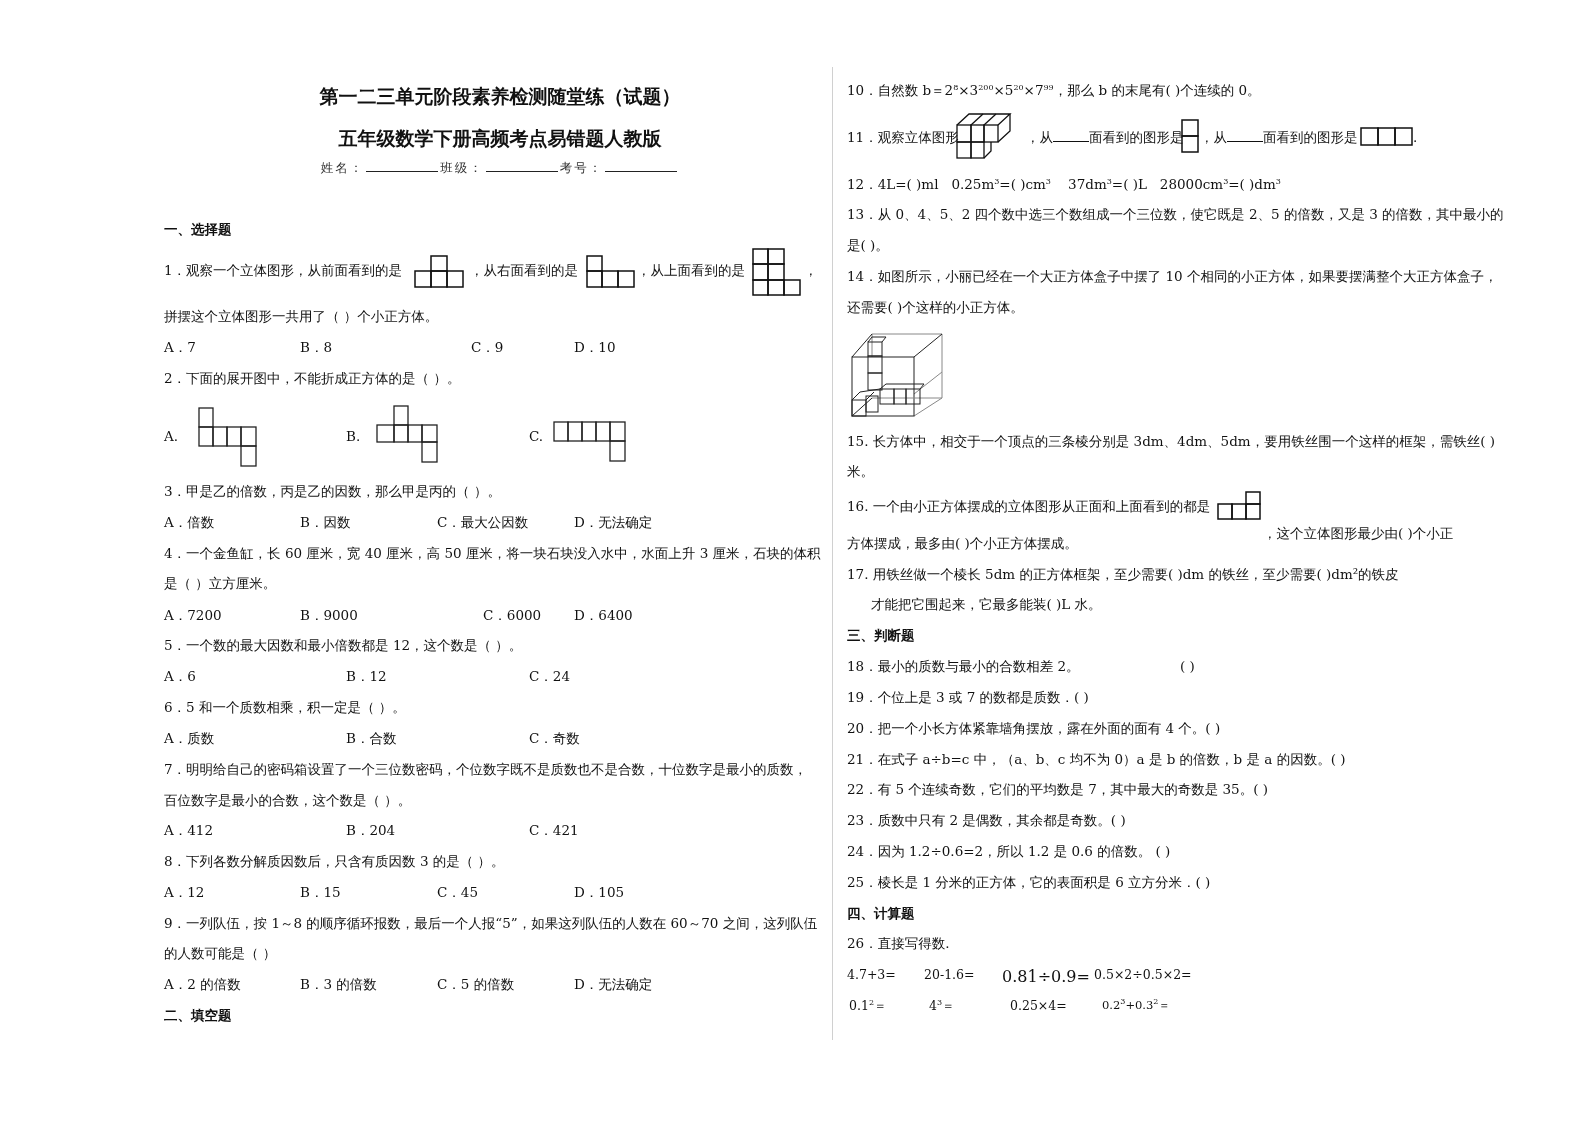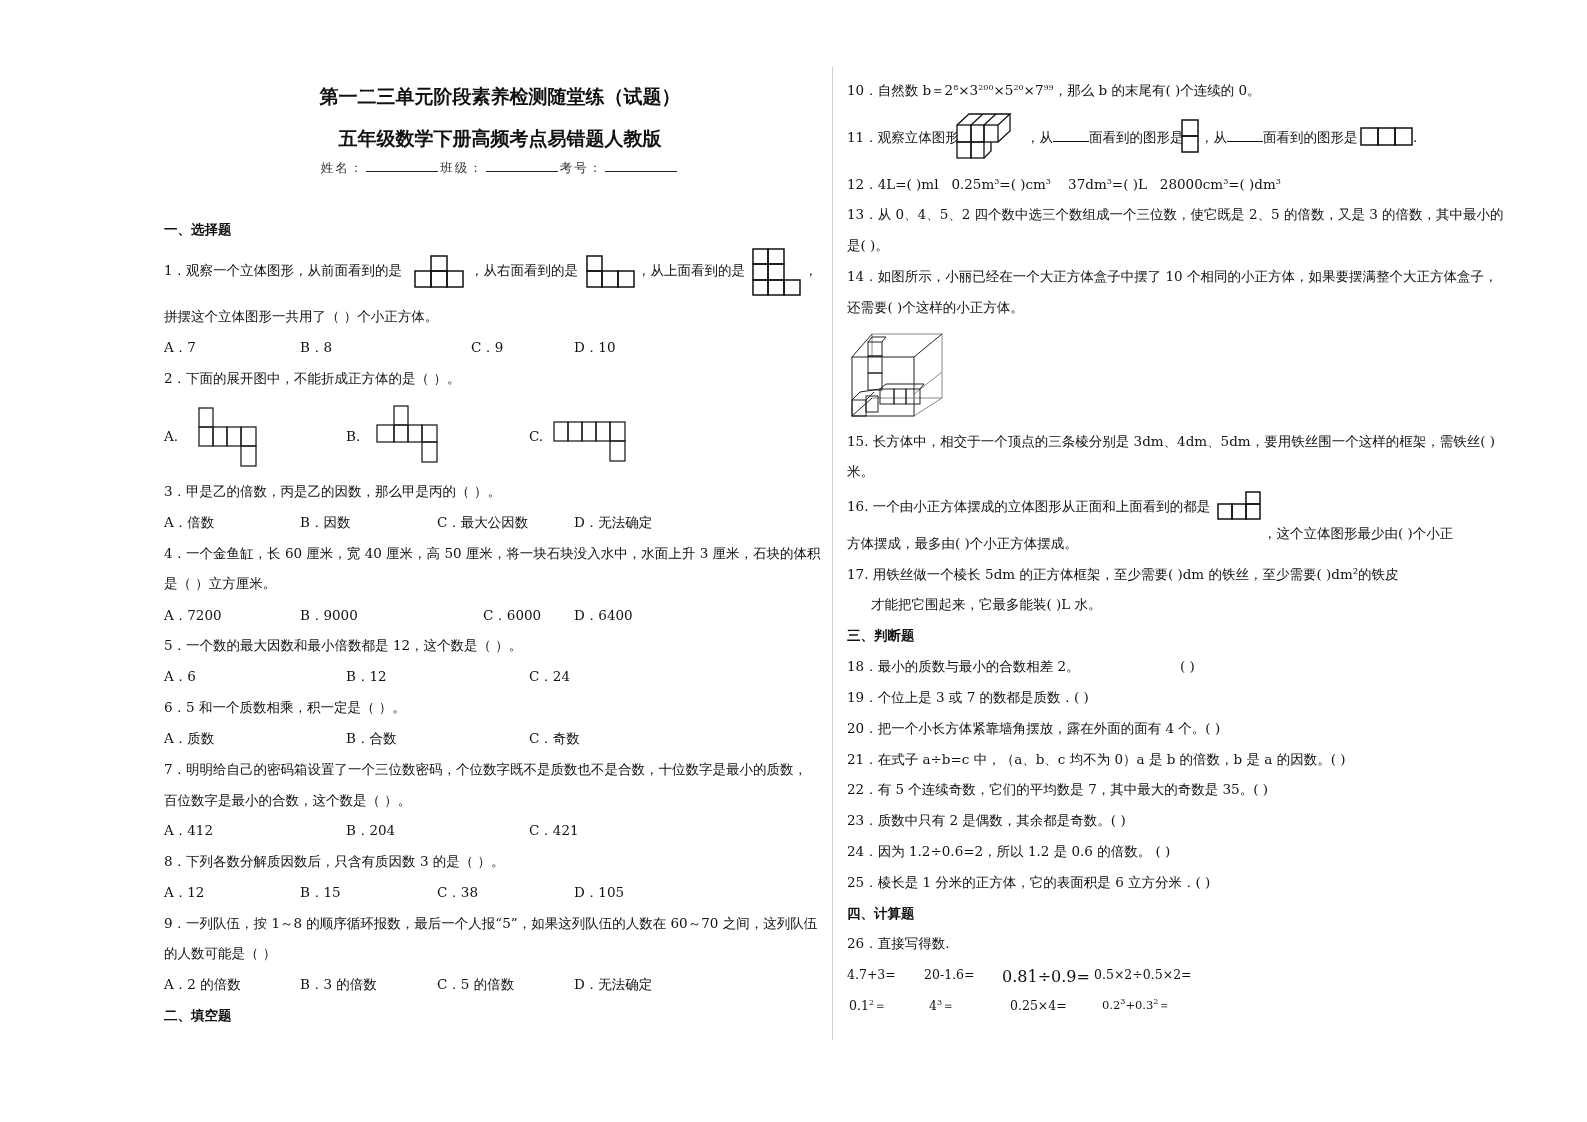--- a/index.html
+++ b/index.html
@@ -147,21 +147,21 @@
 
 <div class="abs" style="left:164px; top:761px;">7．明明给自己的密码箱设置了一个三位数密码，个位数字既不是质数也不是合数，十位数字是最小的质数，</div>
 <div class="abs" style="left:164px; top:792px;">百位数字是最小的合数，这个数是（    ）。</div>
 <div class="opt" style="left:164px; top:822px;">A．412</div>
 <div class="opt" style="left:346px; top:822px;">B．204</div>
 <div class="opt" style="left:529px; top:822px;">C．421</div>
 
 <div class="abs" style="left:164px; top:853px;">8．下列各数分解质因数后，只含有质因数 3 的是（    ）。</div>
 <div class="opt" style="left:164px; top:884px;">A．12</div>
 <div class="opt" style="left:300px; top:884px;text-align:center;">B．15</div>
-<div class="opt" style="left:437px; top:884px;">C．38</div>
+<div class="opt" style="left:437px; top:884px;">C．45</div>
 <div class="opt" style="left:574px; top:884px;">D．105</div>
 
 <div class="abs" style="left:164px; top:915px;">9．一列队伍，按 1～8 的顺序循环报数，最后一个人报“5”，如果这列队伍的人数在 60～70 之间，这列队伍</div>
 <div class="abs" style="left:164px; top:945px;">的人数可能是（  ）</div>
 <div class="opt" style="left:164px; top:976px;">A．2 的倍数</div>
 <div class="opt" style="left:300px; top:976px;">B．3 的倍数</div>
 <div class="opt" style="left:437px; top:976px;">C．5 的倍数</div>
 <div class="opt" style="left:574px; top:976px;">D．无法确定</div>
 
 <div class="abs section" style="left:164px; top:1007px;">二、填空题</div>

